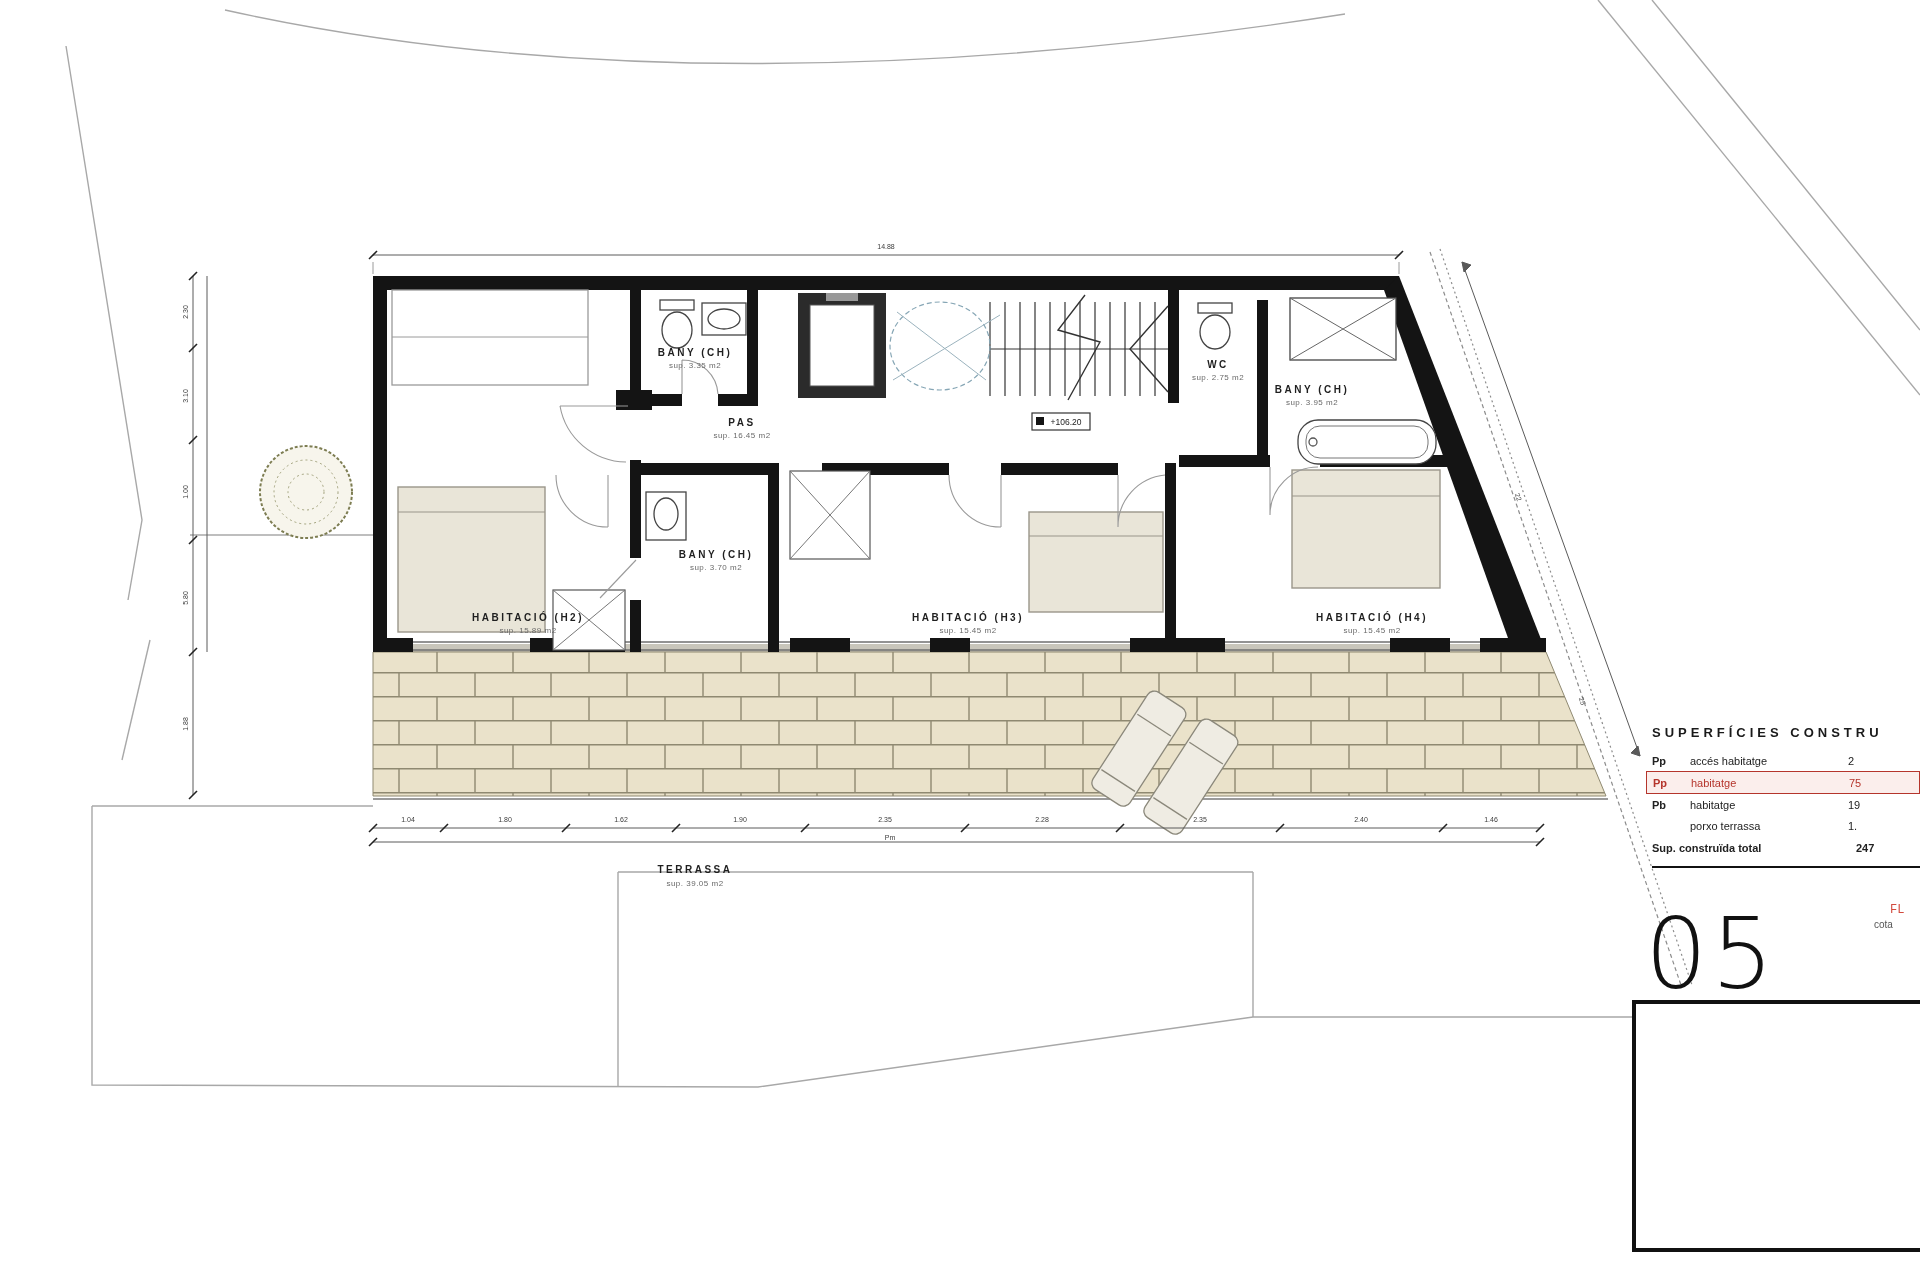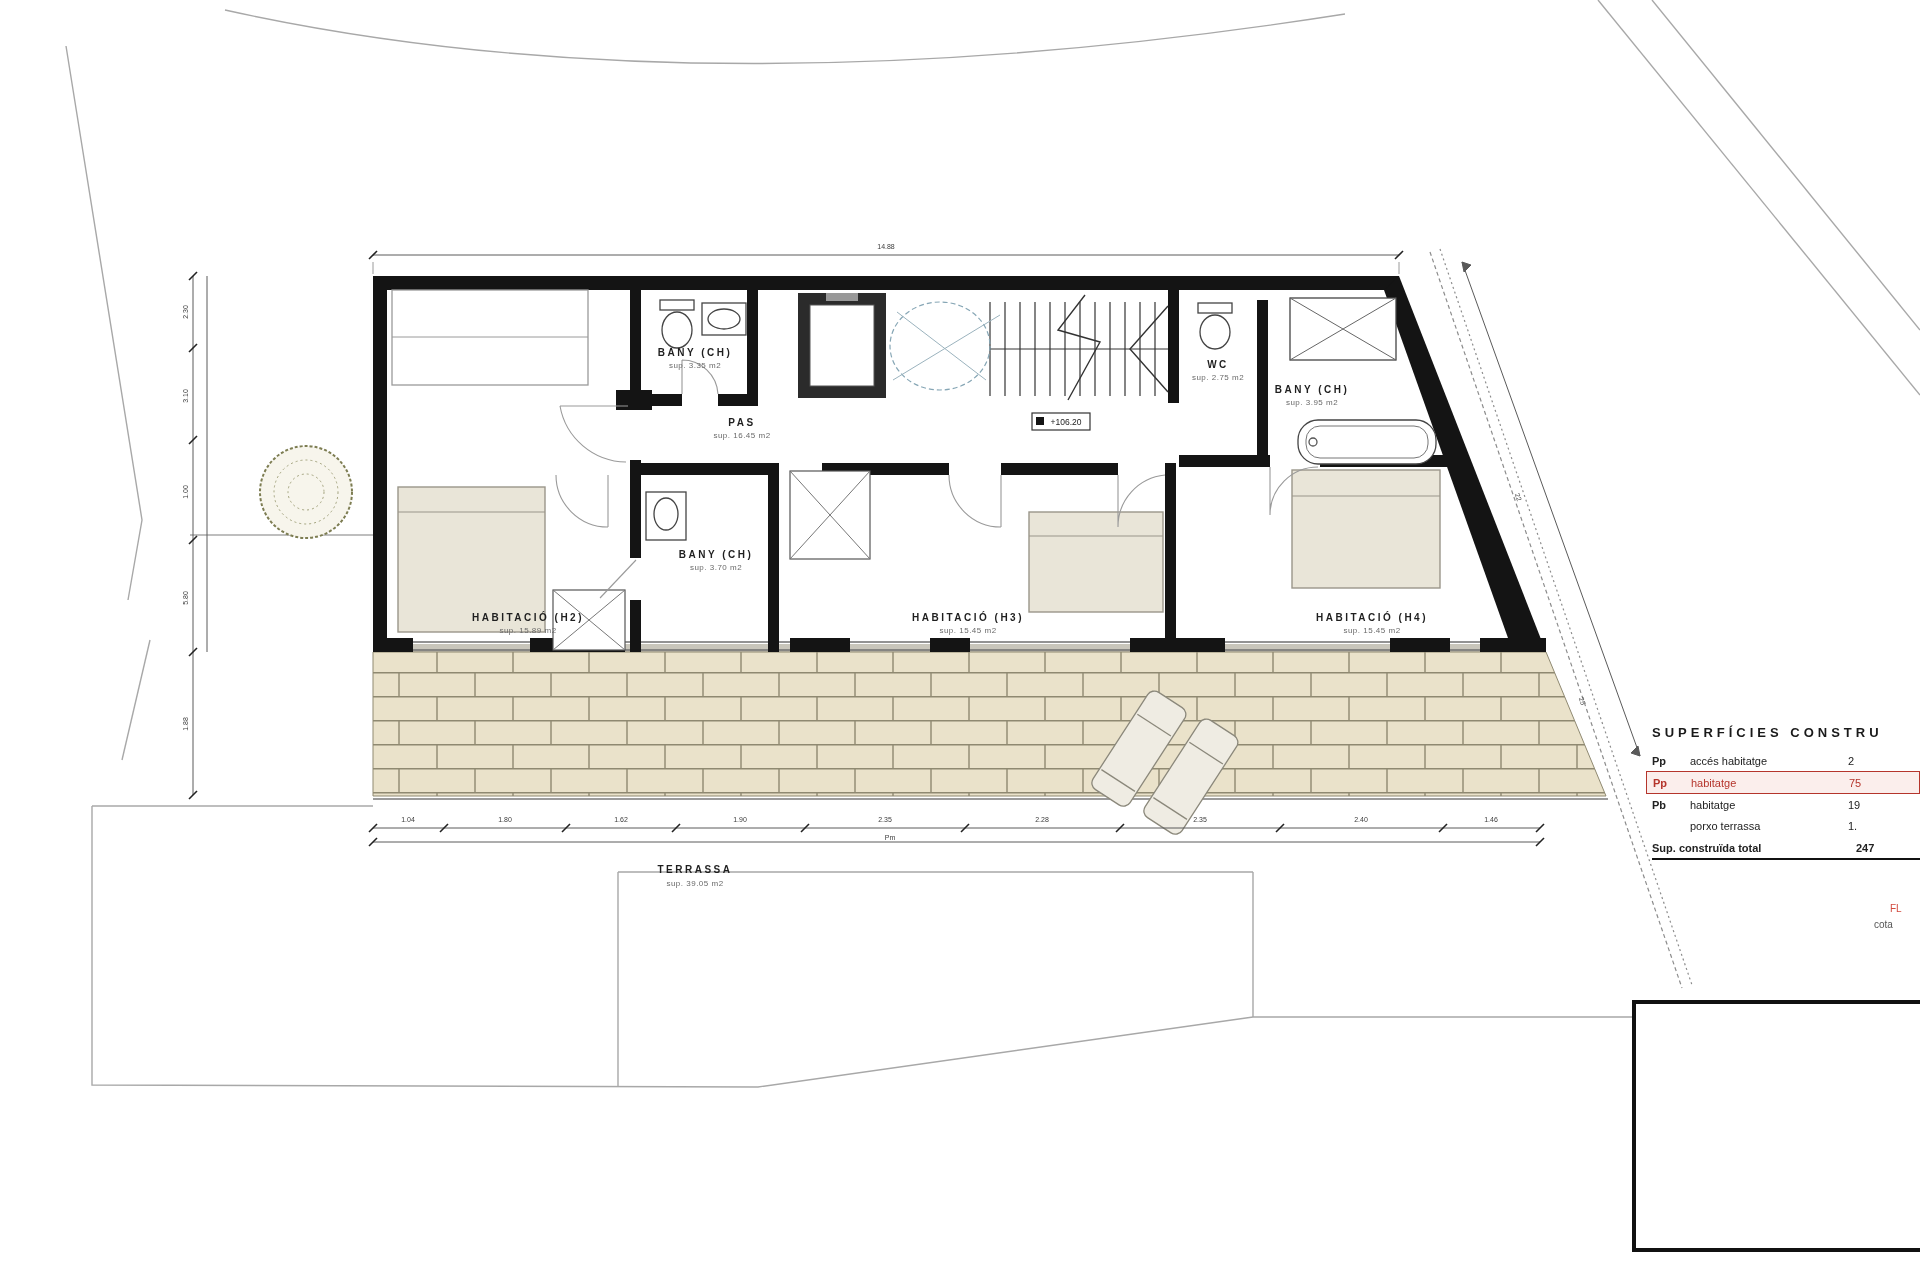--- a/index.html
+++ b/index.html
@@ -12,22 +12,22 @@
   .elev-text{font-size:8.5px;fill:#222;text-anchor:middle;}
   
   #surface-table{position:absolute;left:1652px;top:725px;width:268px;color:#222;}
   .tbl-title{font-size:13px;font-weight:bold;letter-spacing:4px;white-space:nowrap;color:#1a1a1a;}
   .tbl-row{display:flex;align-items:center;height:21px;font-size:11px;white-space:nowrap;}
   .tbl-code{width:38px;font-weight:bold;flex:none;}
   .tbl-label{width:158px;flex:none;}
   .tbl-val{flex:none;}
   .tbl-row.hl{border:1px solid #b5352c;background:#fbeeec;color:#b5352c;margin-left:-6px;padding-left:6px;}
   .tbl-total{display:flex;margin-top:6px;font-size:11px;font-weight:bold;
-             border-bottom:2px solid #111;padding-bottom:4px;white-space:nowrap;}
-  .note-red{position:absolute;left:1890px;top:903px;font-size:10px;color:#d24a3e;white-space:nowrap;}
+             border-bottom:2px solid #111;padding-bottom:12px;white-space:nowrap;}
+  .note-red{position:absolute;left:1890px;top:903px;font-size:12px;color:#d24a3e;white-space:nowrap;font-family:Liberation Mono, monospace;}
   .note-gray{position:absolute;left:1874px;top:919px;font-size:10px;color:#555;white-space:nowrap;}
   
   #sheet-number{position:absolute;left:1645px;top:905px;font-size:98px;font-weight:200;
                 color:#111;letter-spacing:4px;line-height:1;font-family:"DejaVu Sans",sans-serif;}
   #title-box{position:absolute;left:1632px;top:1000px;width:300px;height:252px;
              border:4px solid #111;background:#fff;box-sizing:border-box;}
 </style>
 </head>
 <body>
 
@@ -311,15 +311,16 @@
   </div>
   <div class="tbl-total">
     <span style="width:204px;flex:none">Sup. construïda total</span>
     <span>247</span>
   </div>
 </div>
 
 <div class="note-red">FL</div>
 <div class="note-gray">cota</div>
 
+<div id="sheet-number">05</div>
 <div id="title-box"></div>
 
 </div>
 
 </body></html>

